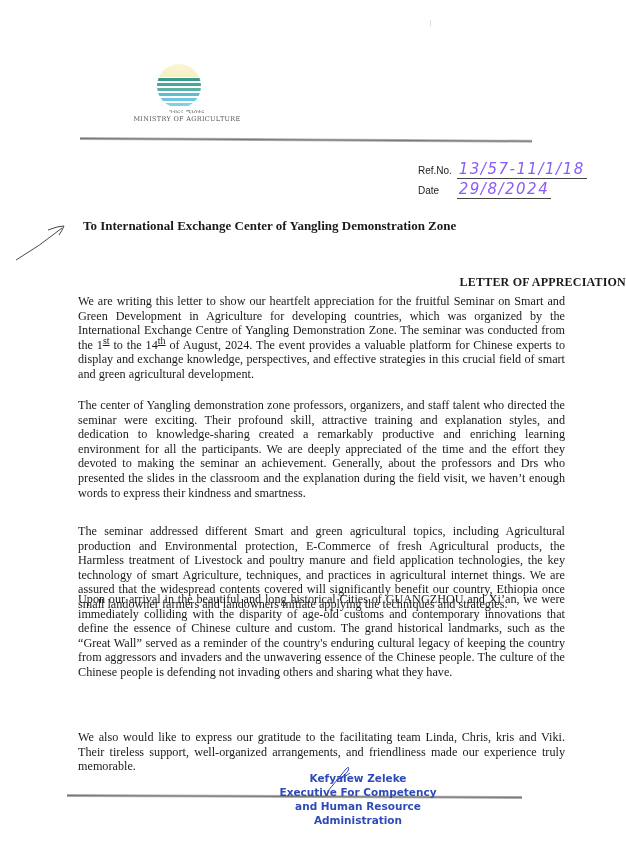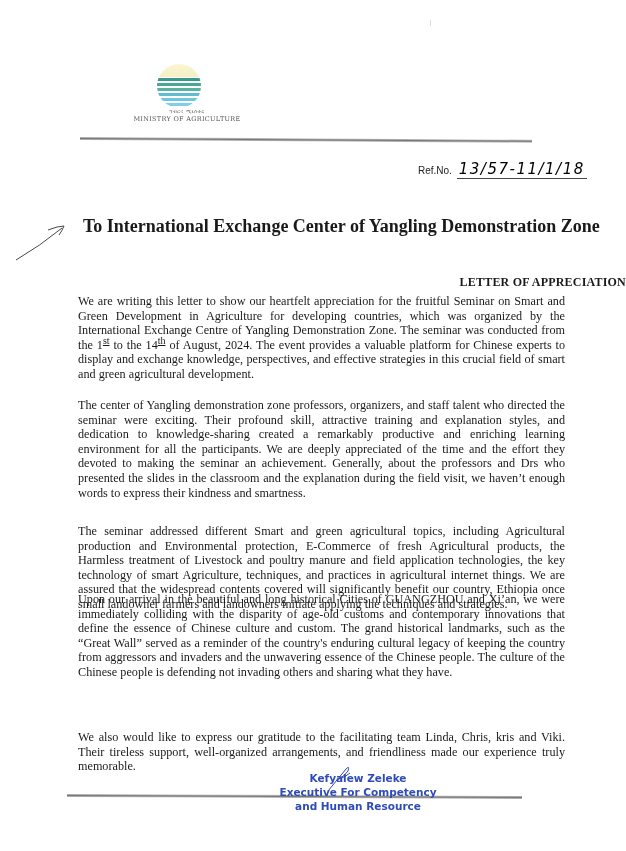--- a/index.html
+++ b/index.html
@@ -9,23 +9,23 @@
     background: linear-gradient(180deg, #fbf5d4 0%, #f5efc4 30%, #ffffff 30%, #ffffff 100%); }
   .stripe { position: absolute; left: 0; width: 100%; height: 3px; }
   .logo-amharic { position: absolute; left: 0; top: 44px; width: 110px; text-align: center; font-family: "DejaVu Sans", sans-serif; font-size: 5px; color: #555; letter-spacing: 0.5px; }
   .logo-text { position: absolute; left: 0; top: 51px; width: 110px; text-align: center; font-family: "DejaVu Serif", serif; font-size: 6.5px; color: #555; letter-spacing: 0.3px; }
   .rule { position: absolute; height: 3px; background: linear-gradient(180deg, #c8c8c8, #777 50%, #c8c8c8); }
   .rule-top { left: 80px; top: 137px; width: 452px; transform: rotate(0.35deg); transform-origin: left; }
   .rule-bottom { left: 67px; top: 794px; width: 455px; transform: rotate(0.25deg); transform-origin: left; }
   .ref-block { position: absolute; left: 418px; top: 160px; font-family: "Liberation Sans", sans-serif; font-size: 10px; color: #222; }
   .ref-row { position: relative; height: 20px; }
   .ref-label { display: inline-block; width: 36px; }
-  .handwrite { font-family: "DejaVu Sans", sans-serif; font-style: italic; font-size: 15px; color: #000000; letter-spacing: 1.5px; border-bottom: 1px solid #444; padding: 0 2px; }
+  .handwrite { font-family: "DejaVu Sans", sans-serif; font-style: italic; font-size: 15px; color: #8b5cf6; letter-spacing: 1.5px; border-bottom: 1px solid #444; padding: 0 2px; }
   .arrow-svg { position: absolute; left: 12px; top: 218px; }
-  .recipient { position: absolute; left: 83px; top: 218px; font-family: "Liberation Serif", serif; font-weight: bold; font-size: 18px; line-height: 16px; }
+  .recipient { position: absolute; left: 83px; top: 218px; font-family: "Liberation Serif", serif; font-weight: bold; font-size: 13px; line-height: 16px; }
   .recipient .country { text-decoration: underline; }
   .title { position: absolute; left: 0; width: 626px; top: 275px; text-align: right; font-weight: bold; font-size: 12px; letter-spacing: 0.2px; }
   .para { position: absolute; left: 78px; width: 487px; font-size: 12.2px; line-height: 14.6px; text-align: justify; }
   .p1 { top: 294px; }
   .p2 { top: 398px; }
   .p3 { top: 524px; }
   .p4 { top: 592px; }
   .p5 { top: 730px; }
   sup { font-size: 10px; line-height: 0; text-decoration: underline; }
   .signature { position: absolute; left: 278px; top: 771px; width: 160px; text-align: center; font-family: "DejaVu Sans", sans-serif; font-weight: bold; color: #2e4bb8; font-size: 10.5px; line-height: 14px; }
@@ -51,20 +51,24 @@
   <div class="logo-text">MINISTRY OF AGRICULTURE</div>
 </div>
 
 <div class="rule rule-top"></div>
 
 <div class="ref-block">
   <div class="ref-row">
     <span class="ref-label">Ref.No.</span>
     <span class="handwrite">13/57-11/1/18</span>
   </div>
+  <div class="ref-row">
+    <span class="ref-label">Date</span>
+    <span class="handwrite">29/8/2024</span>
+  </div>
 </div>
 
 <svg class="arrow-svg" width="60" height="45" viewBox="0 0 60 45">
   <path d="M4 42 Q 28 28 50 10" stroke="#333" stroke-width="0.9" fill="none"></path>
   <path d="M36 12 Q 46 8 52 8 Q 50 13 47 17" stroke="#333" stroke-width="0.9" fill="none"></path>
 </svg>
 
 <div class="recipient">
   <div>To International Exchange Center of Yangling Demonstration Zone</div>
 </div>
@@ -80,13 +84,14 @@
 
 <div class="rule rule-bottom"></div>
 
 <div class="signature">
   <svg class="sig-scribble" width="30" height="28" viewBox="0 0 30 28">
     <path d="M4 26 L 22 4 Q 26 0 24 6 Q 20 12 14 14 Q 22 12 26 8" stroke="#2e4bb8" stroke-width="1" fill="none"></path>
   </svg>
   <span class="sig-line">Kefyalew Zeleke</span>
   <span class="sig-line">Executive For Competency</span>
   <span class="sig-line">and Human Resource</span>
+  <span class="sig-line">Administration</span>
 </div>
 
 </body></html>

